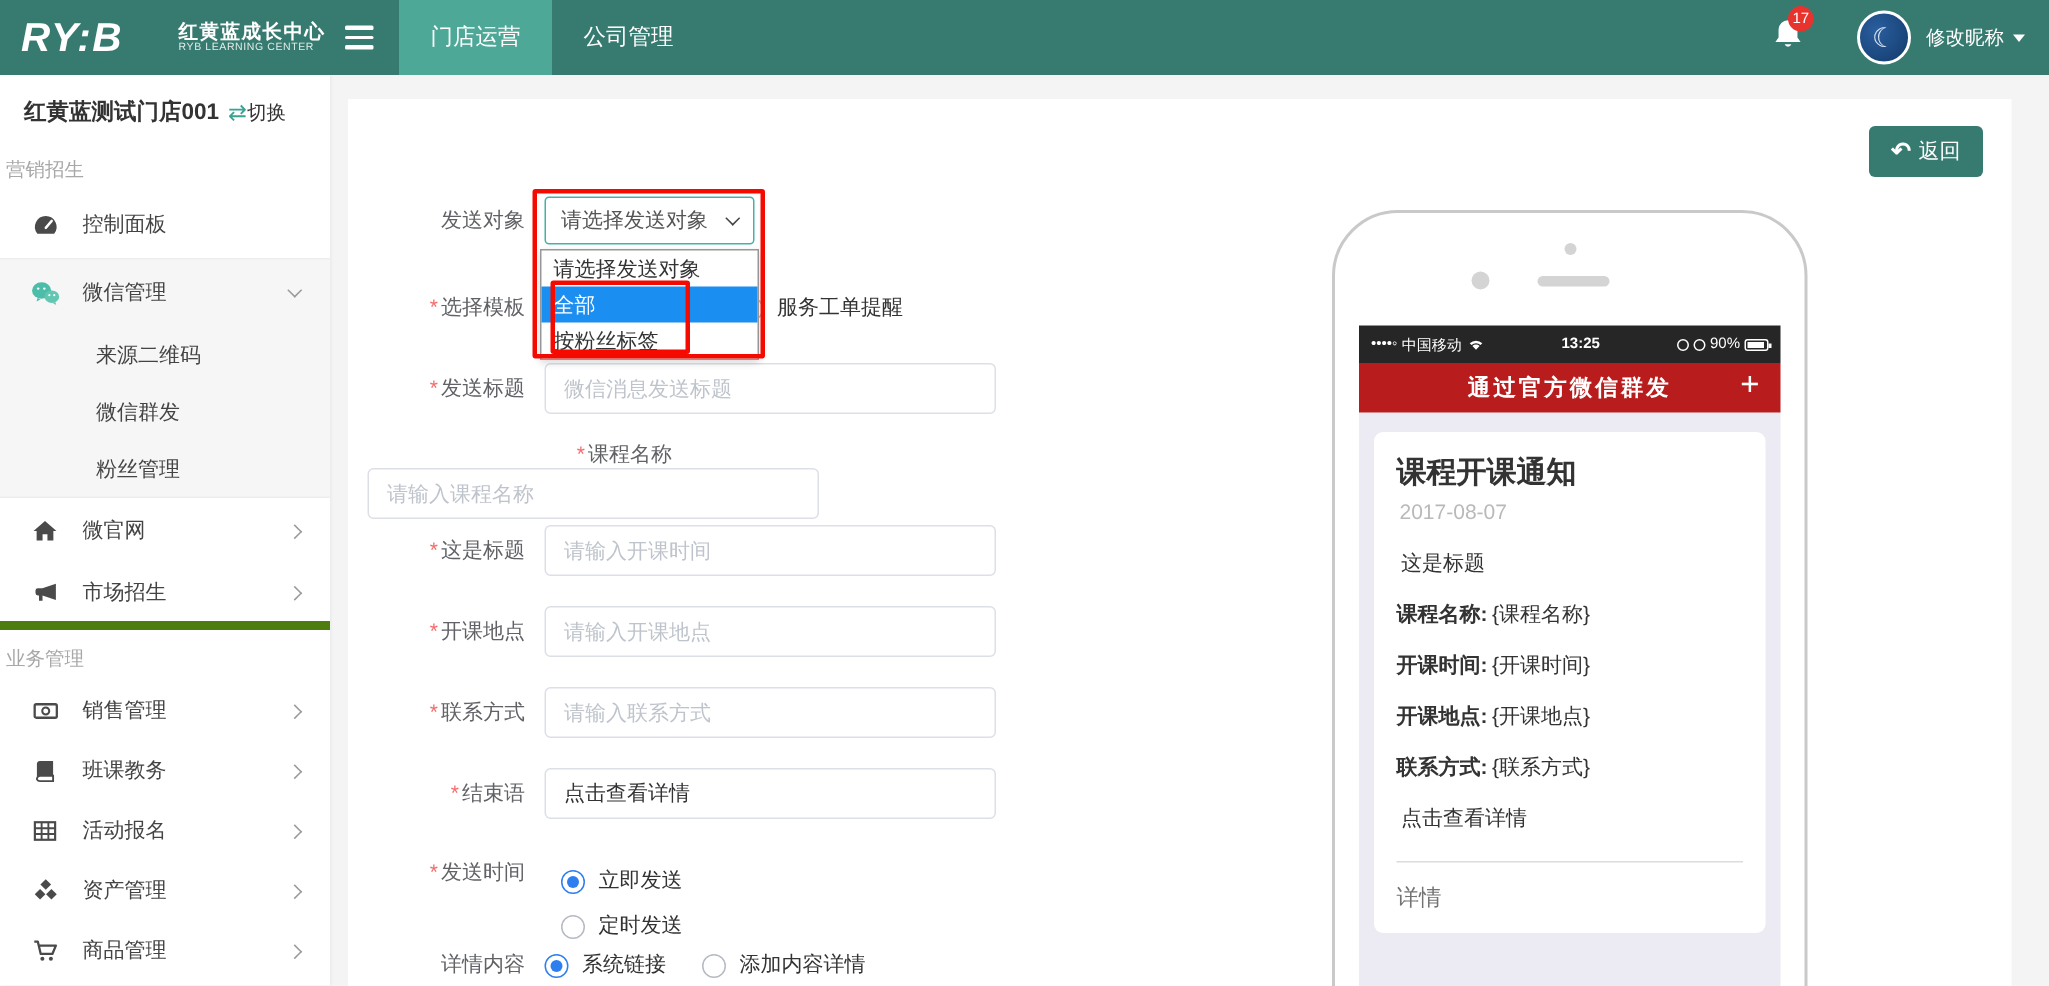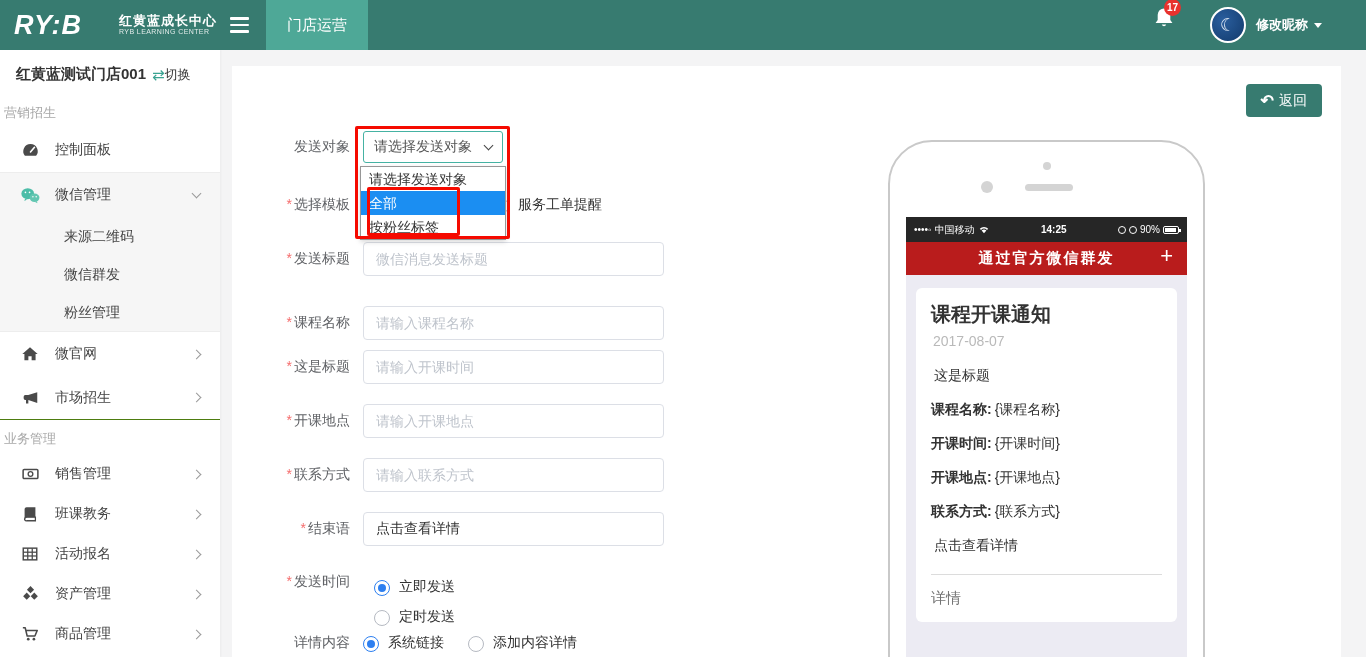--- a/index.html
+++ b/index.html
@@ -10,24 +10,24 @@
   .topbar { position:absolute; left:0; top:0; width:1366px; height:50px;
     background:#377b70; display:flex; align-items:center; z-index:50; }
   .brand { width:218px; display:flex; align-items:center; padding-left:14px;gap:27px; }
   .brand-mark { color:#fff; font-size:27px; font-weight:800; letter-spacing:1px; font-style:italic; }
   .brand-text { margin-left:10px; color:#fff; line-height:1.15; }
   .brand-cn { font-size:13px; font-weight:700; letter-spacing:1px; }
   .brand-en { font-size:7px; opacity:.85; letter-spacing:.4px; }
   .hamburger { width:42px; height:50px; display:flex; flex-direction:column; justify-content:center;
     align-items:center; gap:4px; cursor:pointer; }
   .hamburger i { display:block; width:19px; height:2.5px; background:#fff; border-radius:1px; }
-  .top-tabs { display:flex; height:50px; margin-left:6px;flex-direction:column; }
+  .top-tabs { display:flex; height:50px; margin-left:6px; }
   .top-tab { height:50px; line-height:50px; padding:0 21px; color:#fff; font-size:15px; cursor:pointer; }
   .top-tab.active { background:#4ea897; }
-  .topbar-right { margin-left:auto; display:flex; padding-right:44px;font-weight:bold; }
+  .topbar-right { margin-left:auto; display:flex; align-items:center; padding-right:16px; }
   .bell-wrap { position:relative; margin-right:36px; cursor:pointer; }
   .badge { position:absolute; top:-8px; left:10px; min-width:17px; height:17px; background:#e8322e;
     color:#fff; border-radius:9px; font-size:10px; line-height:17px; text-align:center; padding:0 3px; }
   .avatar { width:36px; height:36px; border-radius:50%; border:2px solid #fff;
     background:radial-gradient(circle at 35% 35%, #2a5e9e, #123a6b); color:#dce6f2;
     display:flex; align-items:center; justify-content:center; font-size:18px; margin-right:10px; cursor:pointer; }
   .nick { color:#fff; font-size:13px; cursor:pointer; display:flex; align-items:center; }
   .caret-down { width:0; height:0; border-left:4px solid transparent; border-right:4px solid transparent;
     border-top:5px solid #fff; margin-left:6px; }
 
@@ -41,21 +41,21 @@
   .section-label { padding:10px 4px 6px; font-size:13px; color:#a8a8a8; }
   .menu-item { position:relative; height:44px; display:flex; align-items:center; padding-left:20px; cursor:pointer; }
   .menu-item .mi-icon { width:20px; height:20px; display:flex; align-items:center; justify-content:center; }
   .menu-item .mi-label { margin-left:15px; font-size:14px; color:#444; }
   .chev { position:absolute; right:20px; width:7px; height:7px; border-right:1.5px solid #9a9a9a;
     border-bottom:1.5px solid #9a9a9a; }
   .chev.right { transform:rotate(-45deg); }
   .chev.down { transform:rotate(45deg); margin-top:-3px; }
   .wechat-block { background:#f6f6f6; border-top:1px solid #ededed; border-bottom:1px solid #ededed; }
   .submenu-item { height:38px; line-height:38px; padding-left:64px; font-size:14px; color:#444; cursor:pointer; }
-  .group-divider { border-bottom:1px solid #4d7c0f;font-family:Liberation Serif, serif; }
+  .group-divider { border-bottom:6px solid #4d7c0f;font-family:Liberation Serif, serif; }
   .biz .menu-item { height:40px; }
 
   
   .main-card { position:absolute; left:232px; top:66px; width:1109px; height:660px; background:#fff; }
   .back-btn { position:absolute; top:18px; right:19px; background:#377b70; color:#fff; border:none;
     font-size:14px; padding:7px 15px; border-radius:4px; cursor:pointer; display:flex; align-items:center; }
   .back-btn .back-ic { font-size:16px; margin-right:5px; font-weight:700; }
 
   .form-area { position:absolute; left:0; top:0; width:700px; height:660px; }
   .frow { position:absolute; left:0; display:flex; align-items:center; }
@@ -316,21 +316,21 @@
       <div class="fctrl radio-line" style="margin-left:143px;">
         <span class="radio"></span>
         <span class="radio-text">服务工单提醒</span>
       </div>
     </div>
 
     <div class="frow" style="top:176px;">
       <span class="flabel"><span class="req">*</span><span>发送标题</span></span>
       <input class="tinput fctrl" placeholder="微信消息发送标题" style="">
     </div>
-    <div class="frow" style="top:240px;">
+    <div class="frow" style="top:228px;flex-direction:column;">
       <span class="flabel"><span class="req">*</span><span>课程名称</span></span>
       <input class="tinput fctrl" placeholder="请输入课程名称" style="">
     </div>
     <div class="frow" style="top:284px;">
       <span class="flabel"><span class="req">*</span><span>这是标题</span></span>
       <input class="tinput fctrl" placeholder="请输入开课时间" style="">
     </div>
     <div class="frow" style="top:338px;">
       <span class="flabel"><span class="req">*</span><span>开课地点</span></span>
       <input class="tinput fctrl" placeholder="请输入开课地点" style="">
@@ -377,21 +377,21 @@
     <div class="spk-bar"></div>
     <div class="screen">
       <div class="statusbar">
         <span class="sb-left">
           <span>••••◦</span>
           <span>中国移动</span>
           <svg width="12" height="9" viewBox="0 0 12 9">
             <path d="M6 8.2 3.6 5.6a3.4 3.4 0 0 1 4.8 0zM1.8 3.8a6 6 0 0 1 8.4 0L9 5a4.3 4.3 0 0 0-6 0z" fill="#fff"></path>
           </svg>
         </span>
-        <span class="sb-center">14:25</span>
+        <span class="sb-center">13:25</span>
         <span class="sb-right">
           <span class="mini-ic"></span>
           <span class="mini-ic"></span>
           <span>90%</span>
           <span class="batt"></span>
         </span>
       </div>
       <div class="navbar">
         <span class="nav-title">通过官方微信群发</span>
         <span class="nav-plus">+</span>

